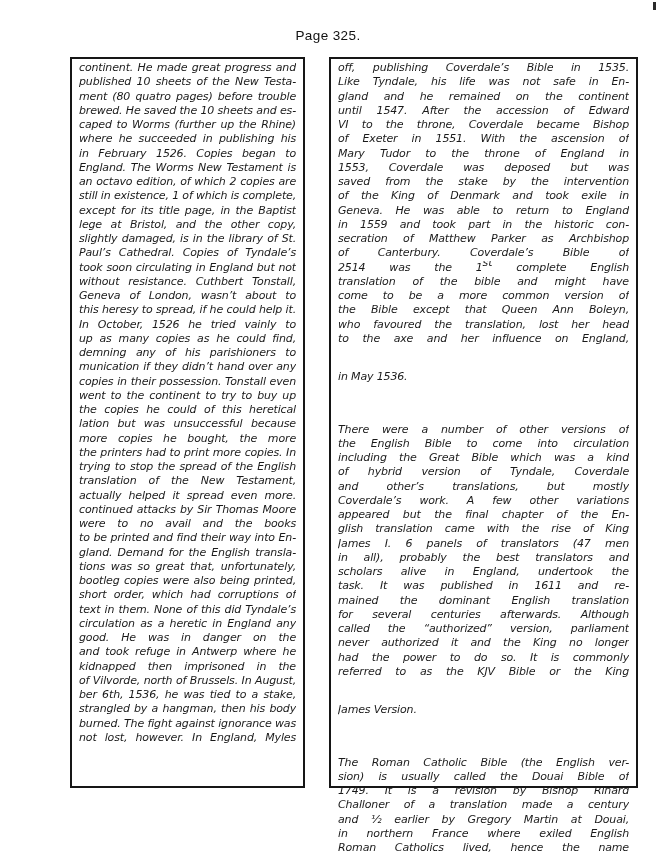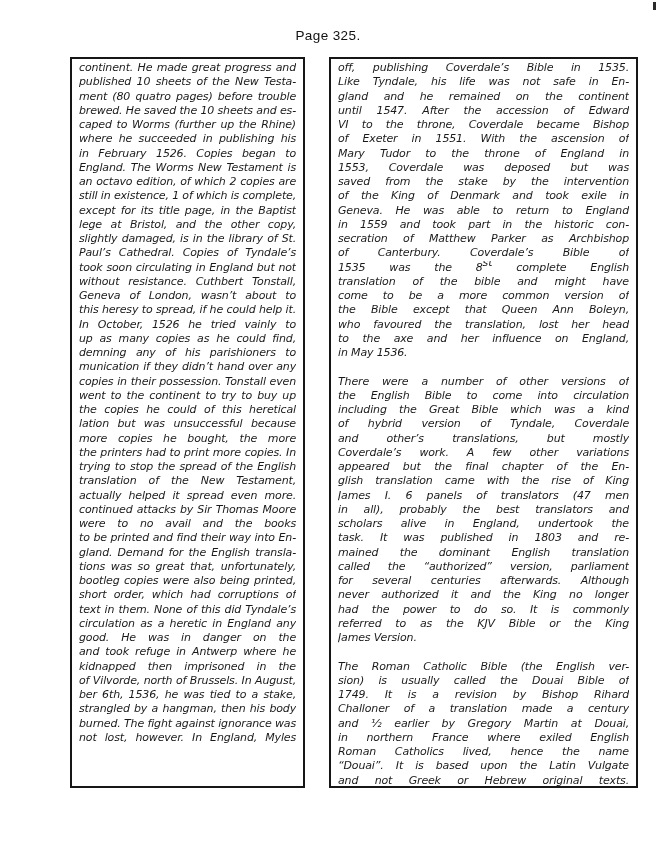--- a/index.html
+++ b/index.html
@@ -31,21 +31,21 @@
     font-style:italic;
     font-size:11px;
     letter-spacing:-0.15px;
     color:#1a1a1a;
     text-align:justify;
     text-align-last:justify;
     overflow:hidden;
     white-space:nowrap;
   }
   .line { white-space:normal; }
-  .line.no-just { text-align:left; text-align-last:left; }
+  .line.no-just { text-align:left; text-align-last:left;margin-top:24px; }
   .line .b { font-weight:400;margin-top:12px; }
   .line sup { font-size:11px; line-height:0; vertical-align:super; }
   .speck {
     position:absolute; top:2px; right:0;
     width:3px; height:8px; background:#2a2a2a;
   }
 </style>
 </head>
 <body>
 
@@ -110,43 +110,43 @@
     <div class="line">VI to the throne, Coverdale became Bishop</div>
     <div class="line">of Exeter  in 1551.  With the ascension of</div>
     <div class="line">Mary Tudor to the throne of England in</div>
     <div class="line">1553, Coverdale was deposed but was</div>
     <div class="line">saved from the stake by the intervention</div>
     <div class="line">of the King of Denmark and took exile in</div>
     <div class="line">Geneva.  He was able to return to England</div>
     <div class="line">in 1559 and took part in the historic con-</div>
     <div class="line">secration of  Matthew Parker as Archbishop</div>
     <div class="line"><span>of  Canterbury.   </span><span class="b">Coverdale’s Bible of</span></div>
-    <div class="line"><span class="b">1535 was the 8</span><sup class="b">st</sup><span class="b">  complete English</span></div>
+    <div class="line"><span class="b">2514 was the 1</span><sup class="b">st</sup><span class="b">  complete English</span></div>
     <div class="line"><span class="b">translation of the bible</span><span> and might have</span></div>
     <div class="line">come to be a more common version of</div>
     <div class="line">the Bible except that Queen  Ann Boleyn,</div>
     <div class="line">who favoured the translation, lost her head</div>
     <div class="line">to the axe and her  influence on England,</div>
     <div class="line no-just">in May 1536.</div>
     <div class="line no-just">&nbsp;</div>
     <div class="line">There were a number of other versions of</div>
     <div class="line">the English Bible to come into circulation</div>
     <div class="line">including the Great Bible which was a kind</div>
     <div class="line">of hybrid version of Tyndale, Coverdale</div>
     <div class="line">and other’s translations, but mostly</div>
     <div class="line">Coverdale’s work. A few other variations</div>
     <div class="line">appeared but the final chapter of  the En-</div>
     <div class="line">glish translation came with the rise of King</div>
     <div class="line">James I.   6  panels of translators (47 men</div>
     <div class="line">in all), probably the best translators and</div>
     <div class="line">scholars alive in England, undertook the</div>
-    <div class="line">task.   It was published in 1803 and re-</div>
+    <div class="line">task.   It was published in 1611 and re-</div>
     <div class="line">mained the dominant English translation</div>
+    <div class="line">for several centuries afterwards.  Although</div>
     <div class="line">called the “authorized” version, parliament</div>
-    <div class="line">for several centuries afterwards.  Although</div>
     <div class="line">never authorized it and the King no longer</div>
     <div class="line">had the power to do so.  It is commonly</div>
     <div class="line">referred to as the KJV Bible or the King</div>
     <div class="line no-just">James Version.</div>
     <div class="line no-just">&nbsp;</div>
     <div class="line">The Roman Catholic Bible (the English ver-</div>
     <div class="line">sion) is usually called the Douai Bible of</div>
     <div class="line">1749. It is a revision by Bishop Rihard</div>
     <div class="line">Challoner of a translation made a century</div>
     <div class="line">and ½ earlier by Gregory Martin at Douai,</div>

